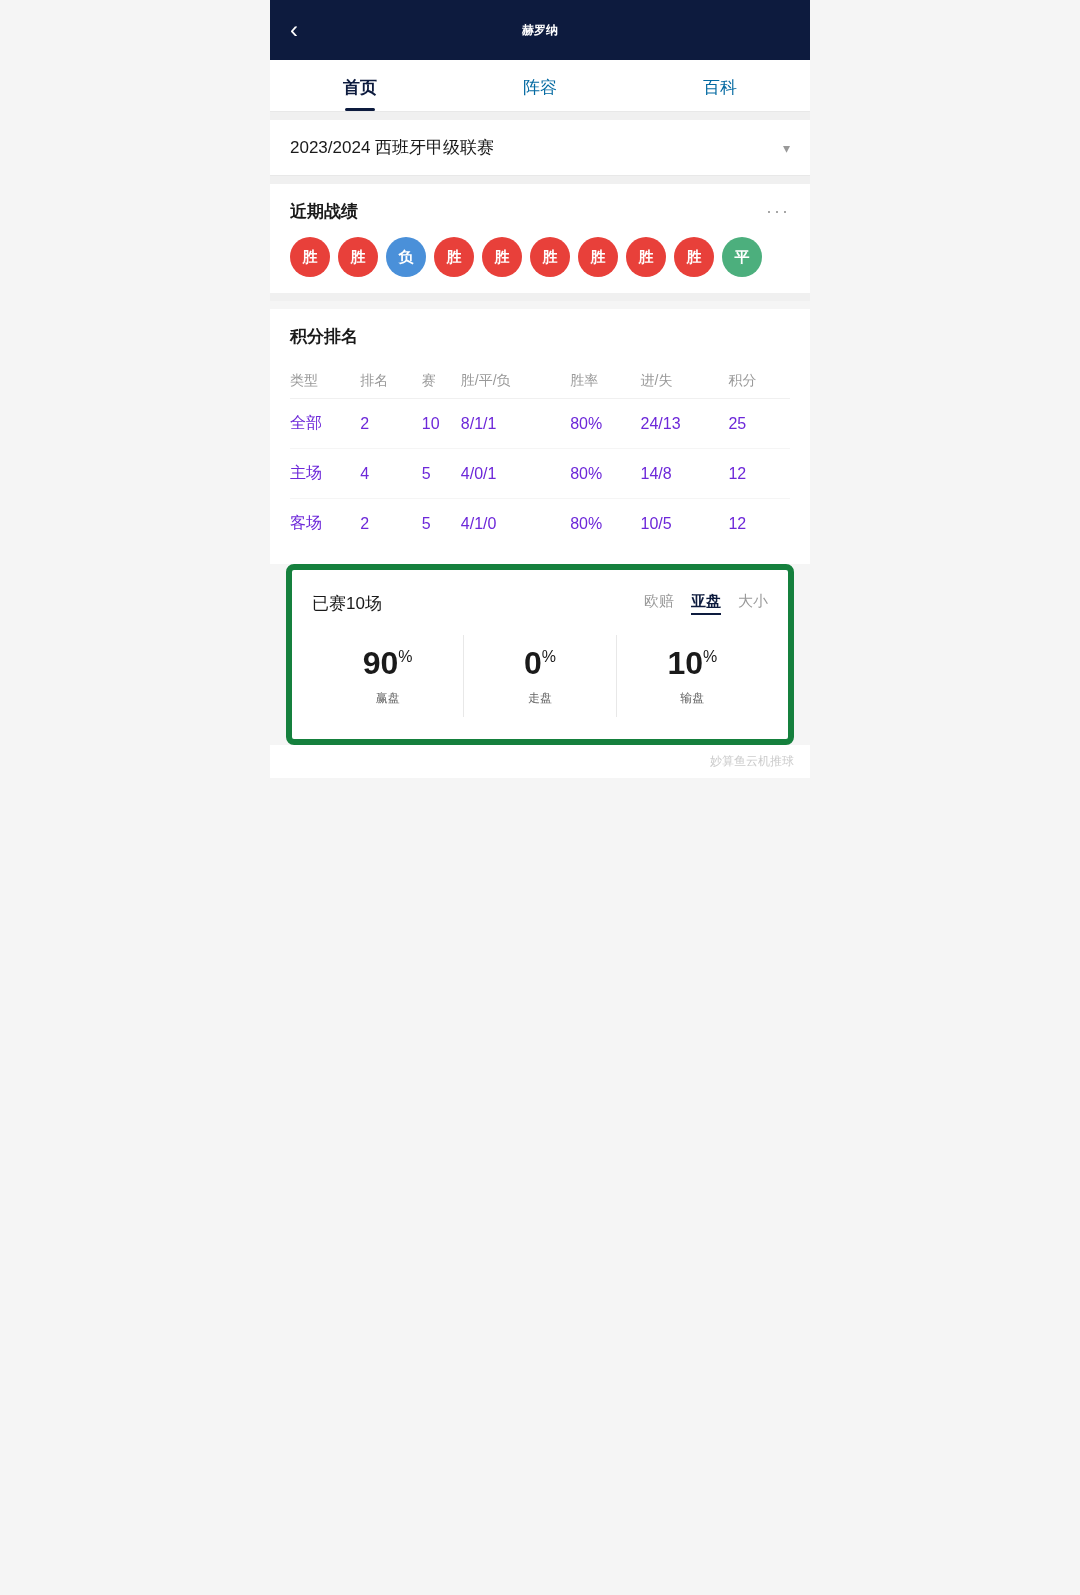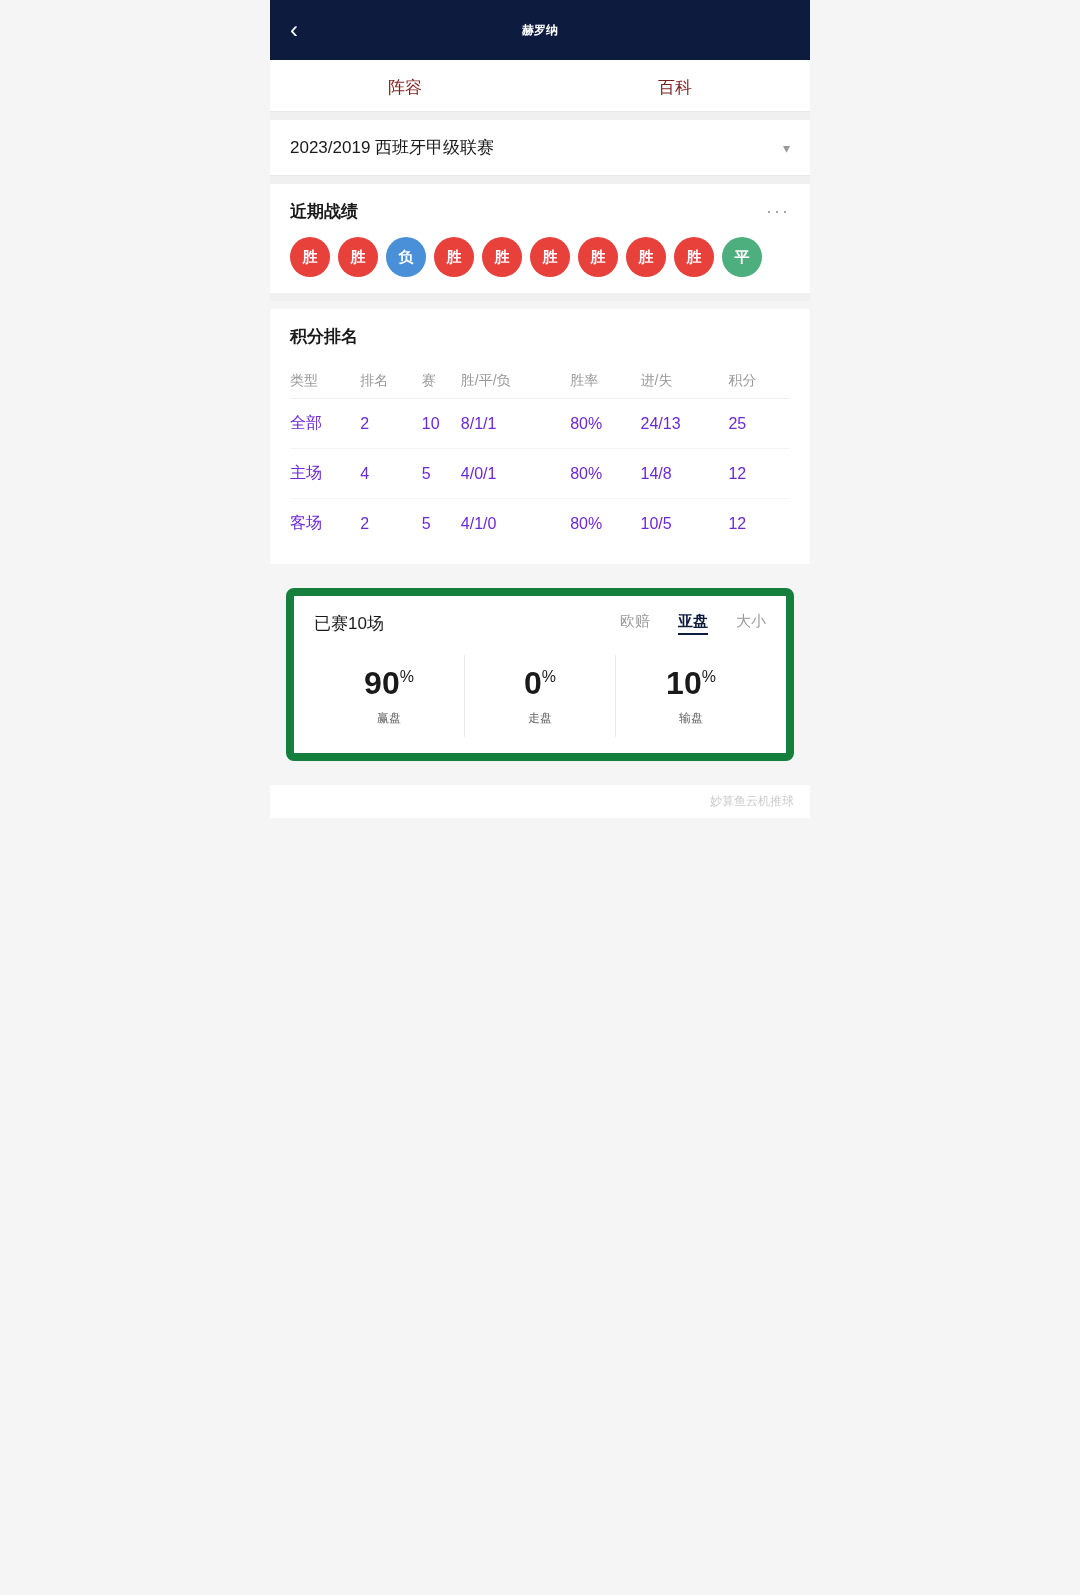--- a/index.html
+++ b/index.html
@@ -38,21 +38,21 @@
     .tabs {
       background: white;
       display: flex;
       border-bottom: 1px solid #e8e8e8;
     }
     .tab {
       flex: 1;
       text-align: center;
       padding: 16px 0 12px;
       font-size: 17px;
-      color: #7f1d1d;
+      color: #0369a1;
       cursor: pointer;
       position: relative;
     }
     .tab.active {
       color: #0d1b3e;
       font-weight: 600;
     }
     .tab.active::after {
       content: '';
       position: absolute;
@@ -162,40 +162,40 @@
       font-size: 16px;
       padding: 14px 0;
       border-bottom: 1px solid #f5f5f5;
     }
     .standings-table tr:last-child td {
       border-bottom: none;
     }
 
     
     .odds-section {
-      margin: 24px 16px;
-      border: 8px solid #15803d;
+      margin: 0 16px;
+      border: 6px solid #15803d;
       border-radius: 8px;
       background: white;
-      padding: 16px 20px;
+      padding: 22px 20px;
     }
     .odds-header {
       display: flex;
       align-items: center;
       justify-content: space-between;
       margin-bottom: 8px;
     }
     .odds-games {
       font-size: 17px;
       color: #1a1a1a;
       font-weight: 500;
     }
     .odds-tabs {
       display: flex;
-      gap: 28px;
+      gap: 17px;
     }
     .odds-tab {
       font-size: 15px;
       color: #999;
     }
     .odds-tab.active {
       color: #0d1b3e;
       font-weight: 600;
       border-bottom: 2px solid #0d1b3e;
       padding-bottom: 2px;
@@ -239,32 +239,35 @@
   </style>
 </head>
 <body>
 
 <div class="header">
   <span class="header-back">‹</span>
   <span class="header-title">赫罗纳</span>
 </div>
 
 <div class="tabs">
+  <div class="tab active">
+    <span>首页</span>
+  </div>
   <div class="tab">
     <span>阵容</span>
   </div>
   <div class="tab">
     <span>百科</span>
   </div>
 </div>
 
 <div class="section-divider"></div>
 
 <div class="league-selector">
-  <span class="league-name">2023/2019 西班牙甲级联赛</span>
+  <span class="league-name">2023/2024 西班牙甲级联赛</span>
   <span class="dropdown-icon">▾</span>
 </div>
 
 <div class="section-divider"></div>
 
 <div class="section">
   <div class="section-header">
     <span class="section-title">近期战绩</span>
     <span class="more-icon">···</span>
   </div>

